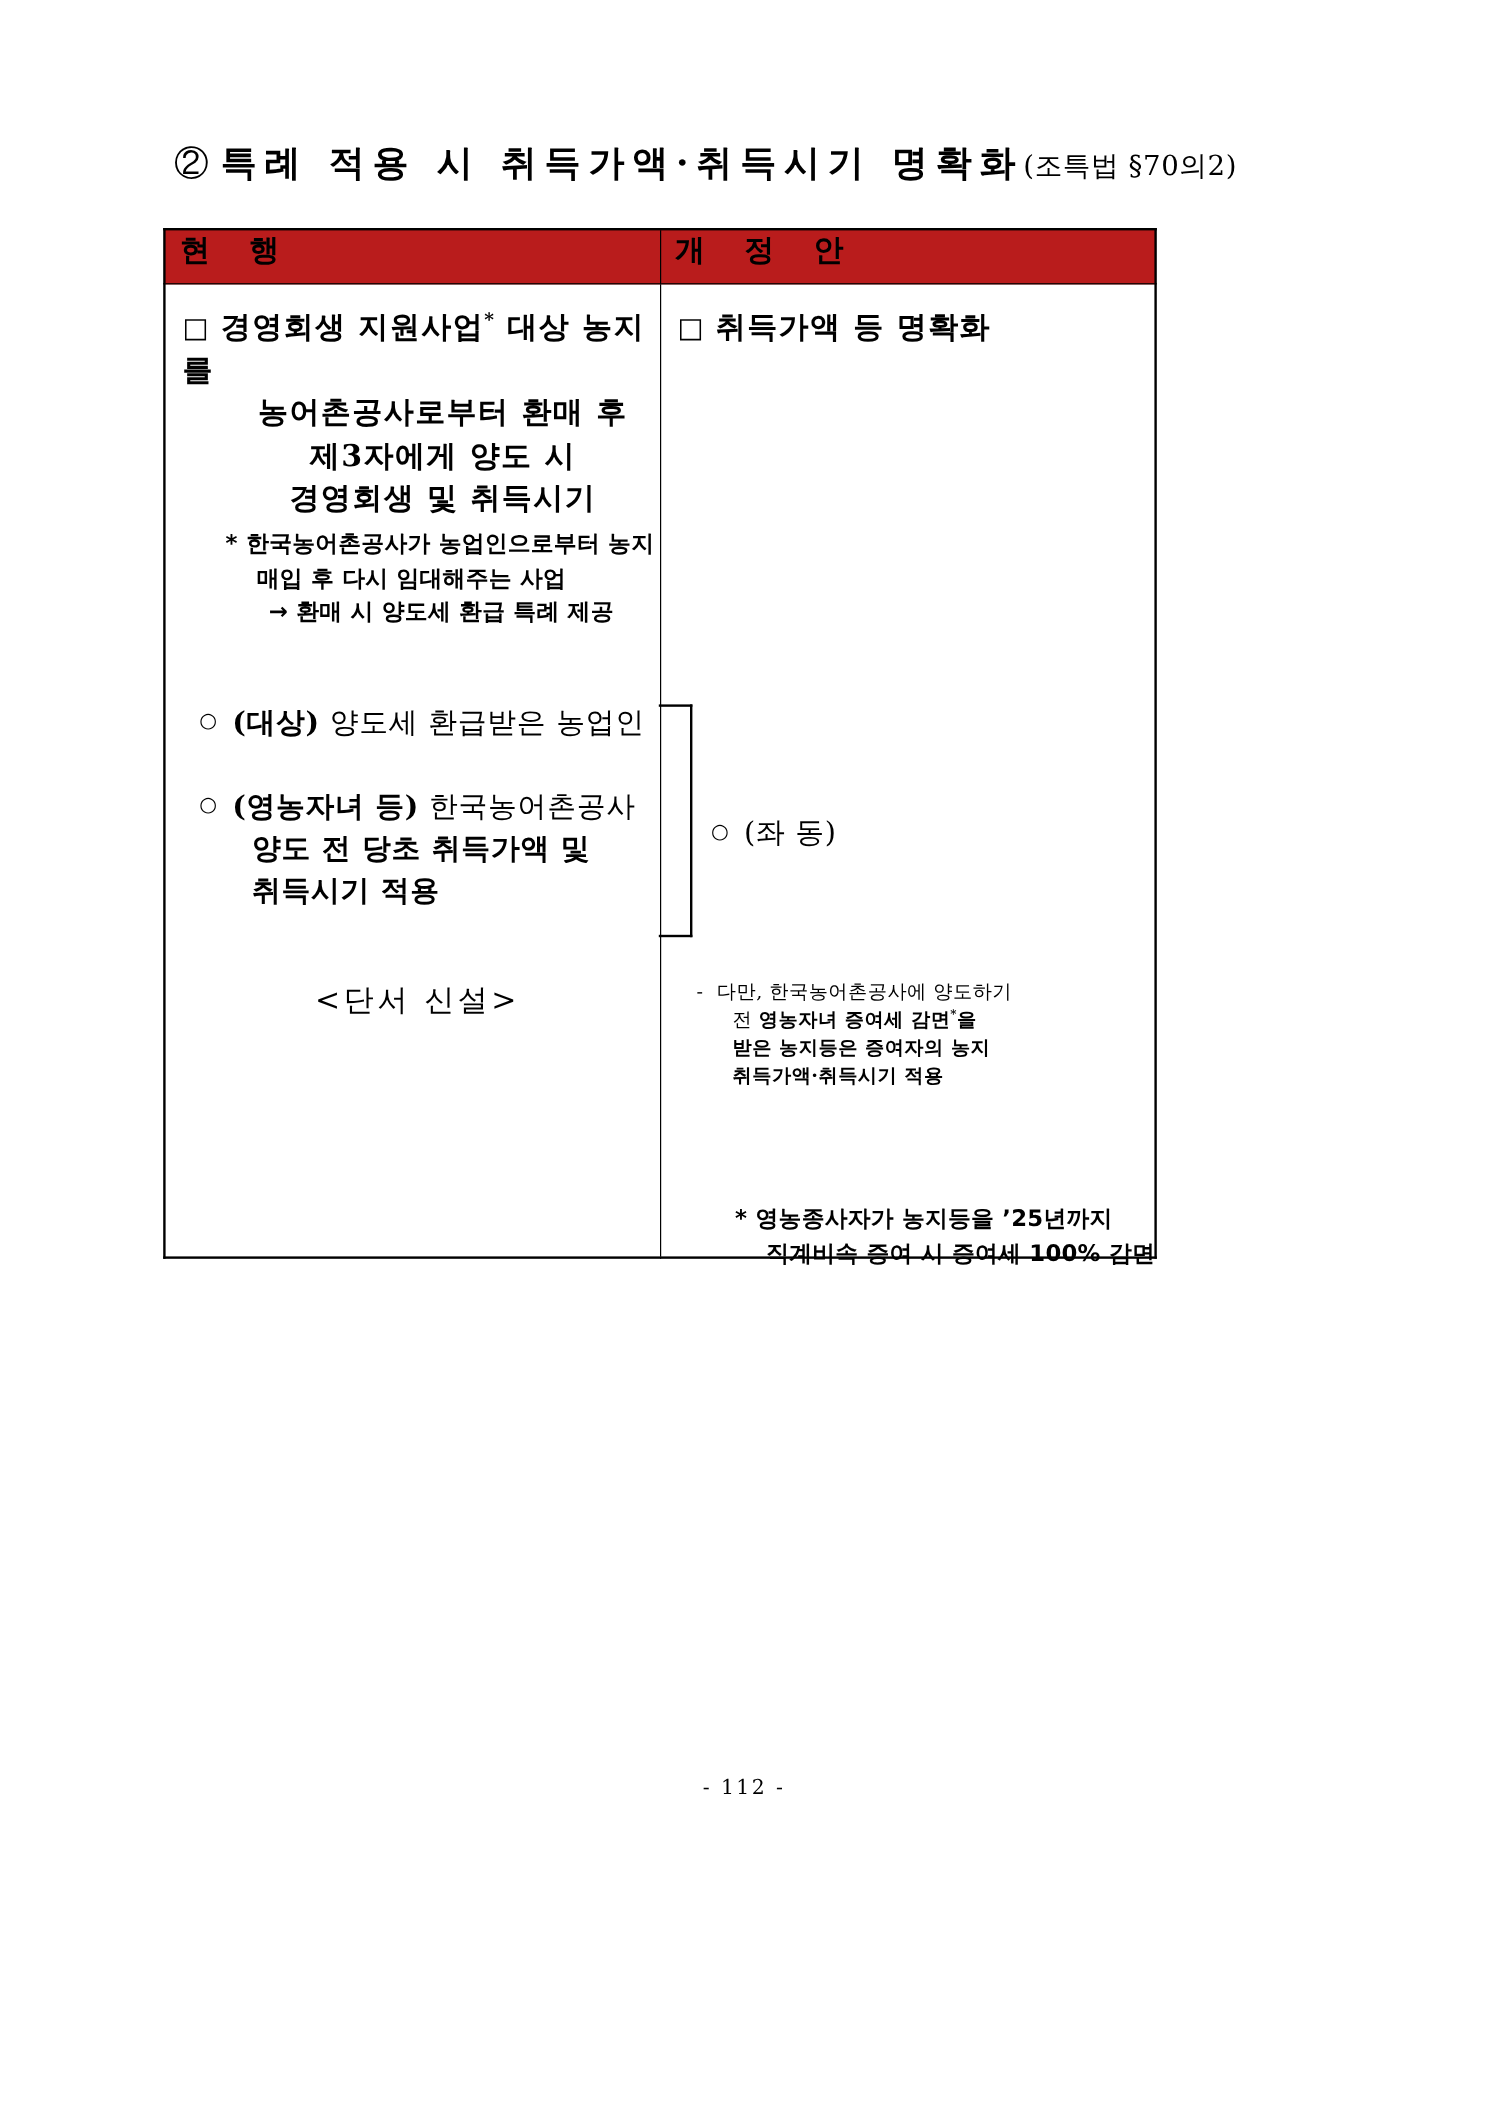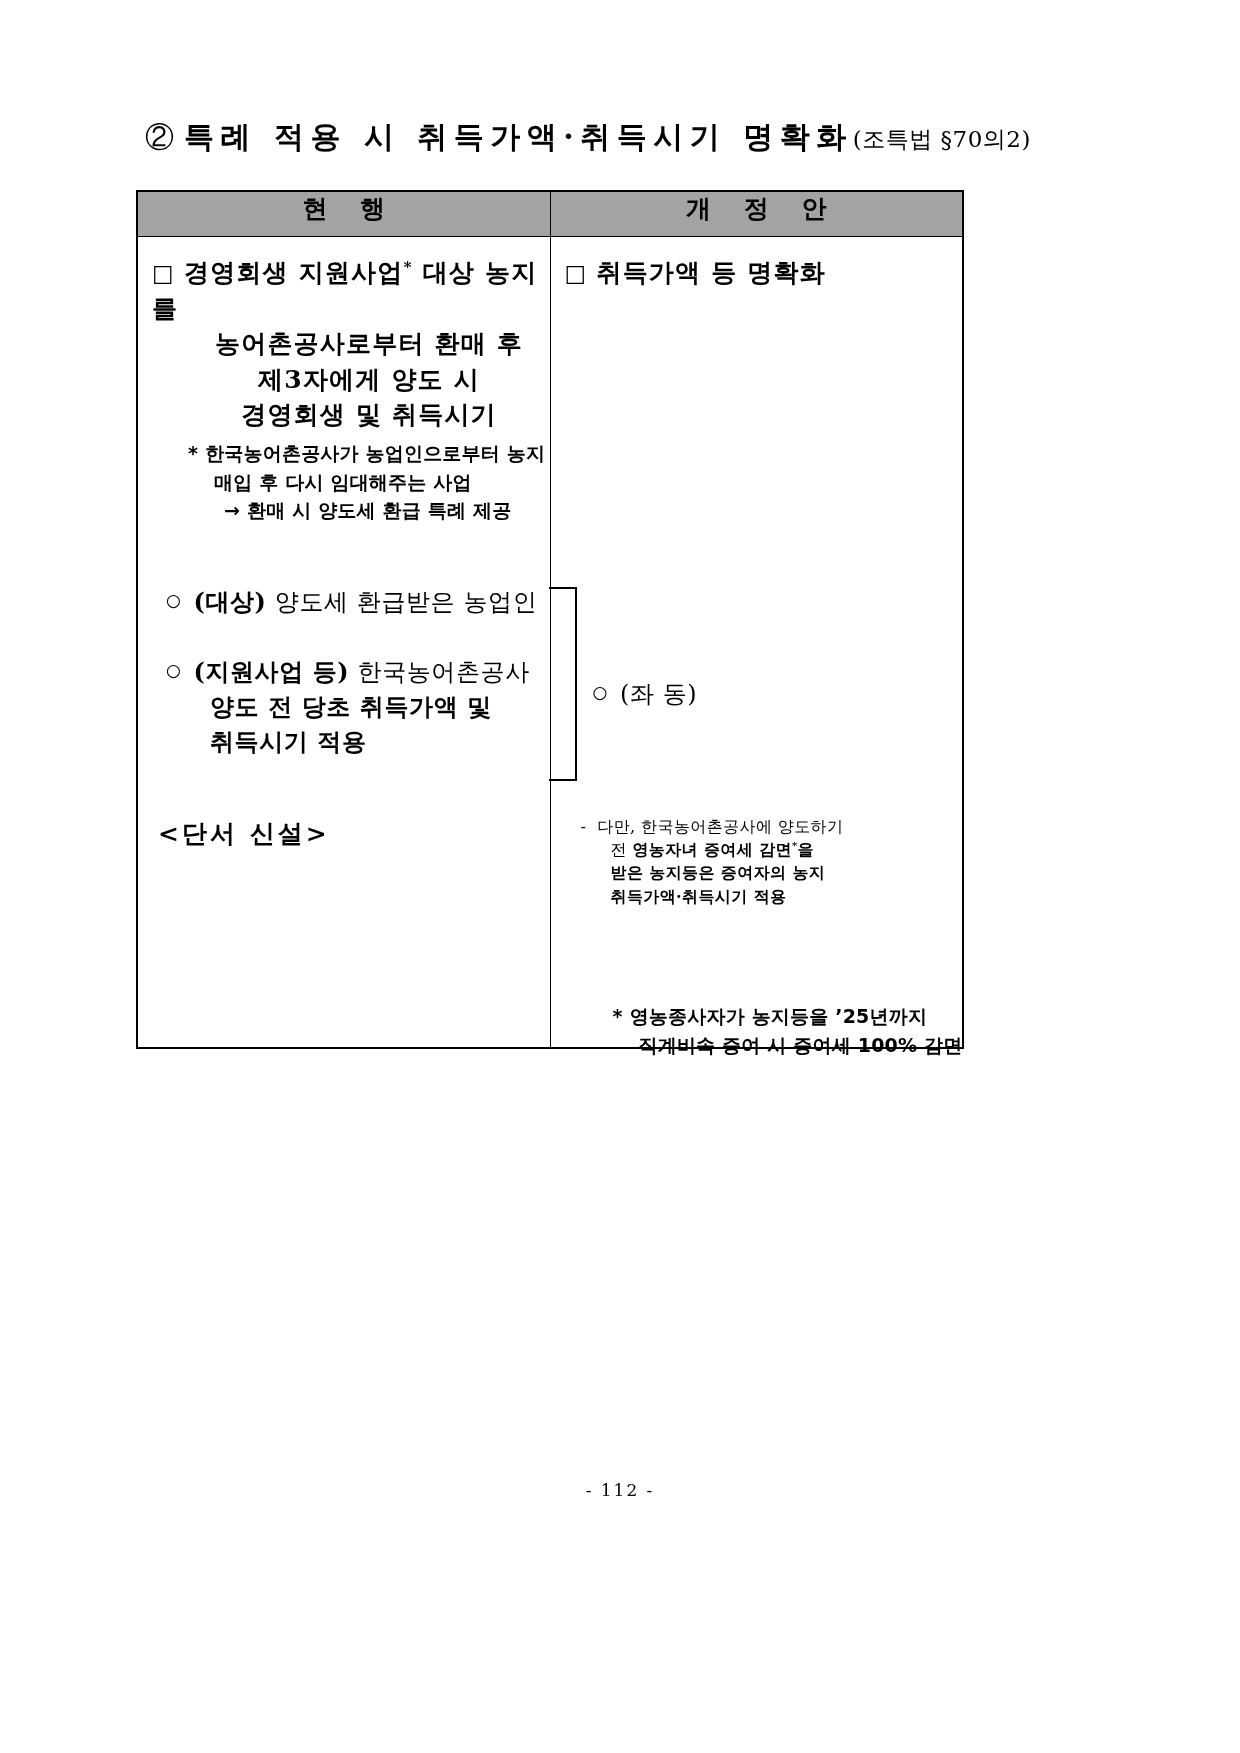--- a/index.html
+++ b/index.html
@@ -62,23 +62,23 @@
   }
   .cmp-table td, .cmp-table th {
     border: 1px solid #000000;
     padding: 0;
     vertical-align: top;
   }
   .cmp-table {
     border: 2px solid #000000;
   }
   .thead-cell {
-    background: #a3a3a3;
+    background: #b91c1c;
     height: 44px;
-    text-align: center;
+    text-align: left;
     vertical-align: middle;
     font-size: 25px;
     font-weight: bold;
     letter-spacing: 12px;
     text-indent: 12px;
     border-bottom: 1px solid #000 !important;
   }
   .body-cell {
     height: 810px;
     position: relative;
@@ -132,22 +132,23 @@
   .lvl3 {
     font-size: 16px;
     line-height: 1.45;
     letter-spacing: 0.4px;
   }
   .lvl3 .dash { margin-right: 11px; }
   .lvl3 .ind { display: block; padding-left: 30px; }
   .lvl3 b { font-weight: bold; }
 
   .centered {
+    text-align: center;
     font-size: 25px;
-    font-weight: bold;
+    font-weight: normal;
     letter-spacing: 3px;
   }
 
   sup.asterisk {
     font-size: 0.62em;
     vertical-align: super;
     line-height: 0;
     font-weight: bold;
   }
 
@@ -226,21 +227,21 @@
             <span class="star">*</span><span>한국농어촌공사가 농업인으로부터 농지</span>
             <span class="ind2">매입 후 다시 임대해주는 사업</span>
             <span class="ind2" style="padding-left:36px;">→ 환매 시 양도세 환급 특례 제공</span>
           </div>
 
           <div class="blk lvl2" style="left:28px; top:348px; width:390px;">
             <span class="circ">○</span><span class="tag">(대상)</span><span> 양도세 환급받은 농업인</span>
           </div>
 
           <div class="blk lvl2" style="left:28px; top:418px; width:390px;">
-            <span class="circ">○</span><span class="tag">(지원사업 등)</span><span> 한국농어촌공사</span>
+            <span class="circ">○</span><span class="tag">(영농자녀 등)</span><span> 한국농어촌공사</span>
             <span class="ind">양도 전 당초 취득가액 및</span>
             <span class="ind">취득시기 적용</span>
           </div>
 
           <div class="blk centered" style="left:20px; top:580px; width:380px;">&lt;단서 신설&gt;</div>
 
         </td>
 
         <td class="body-cell">
 

